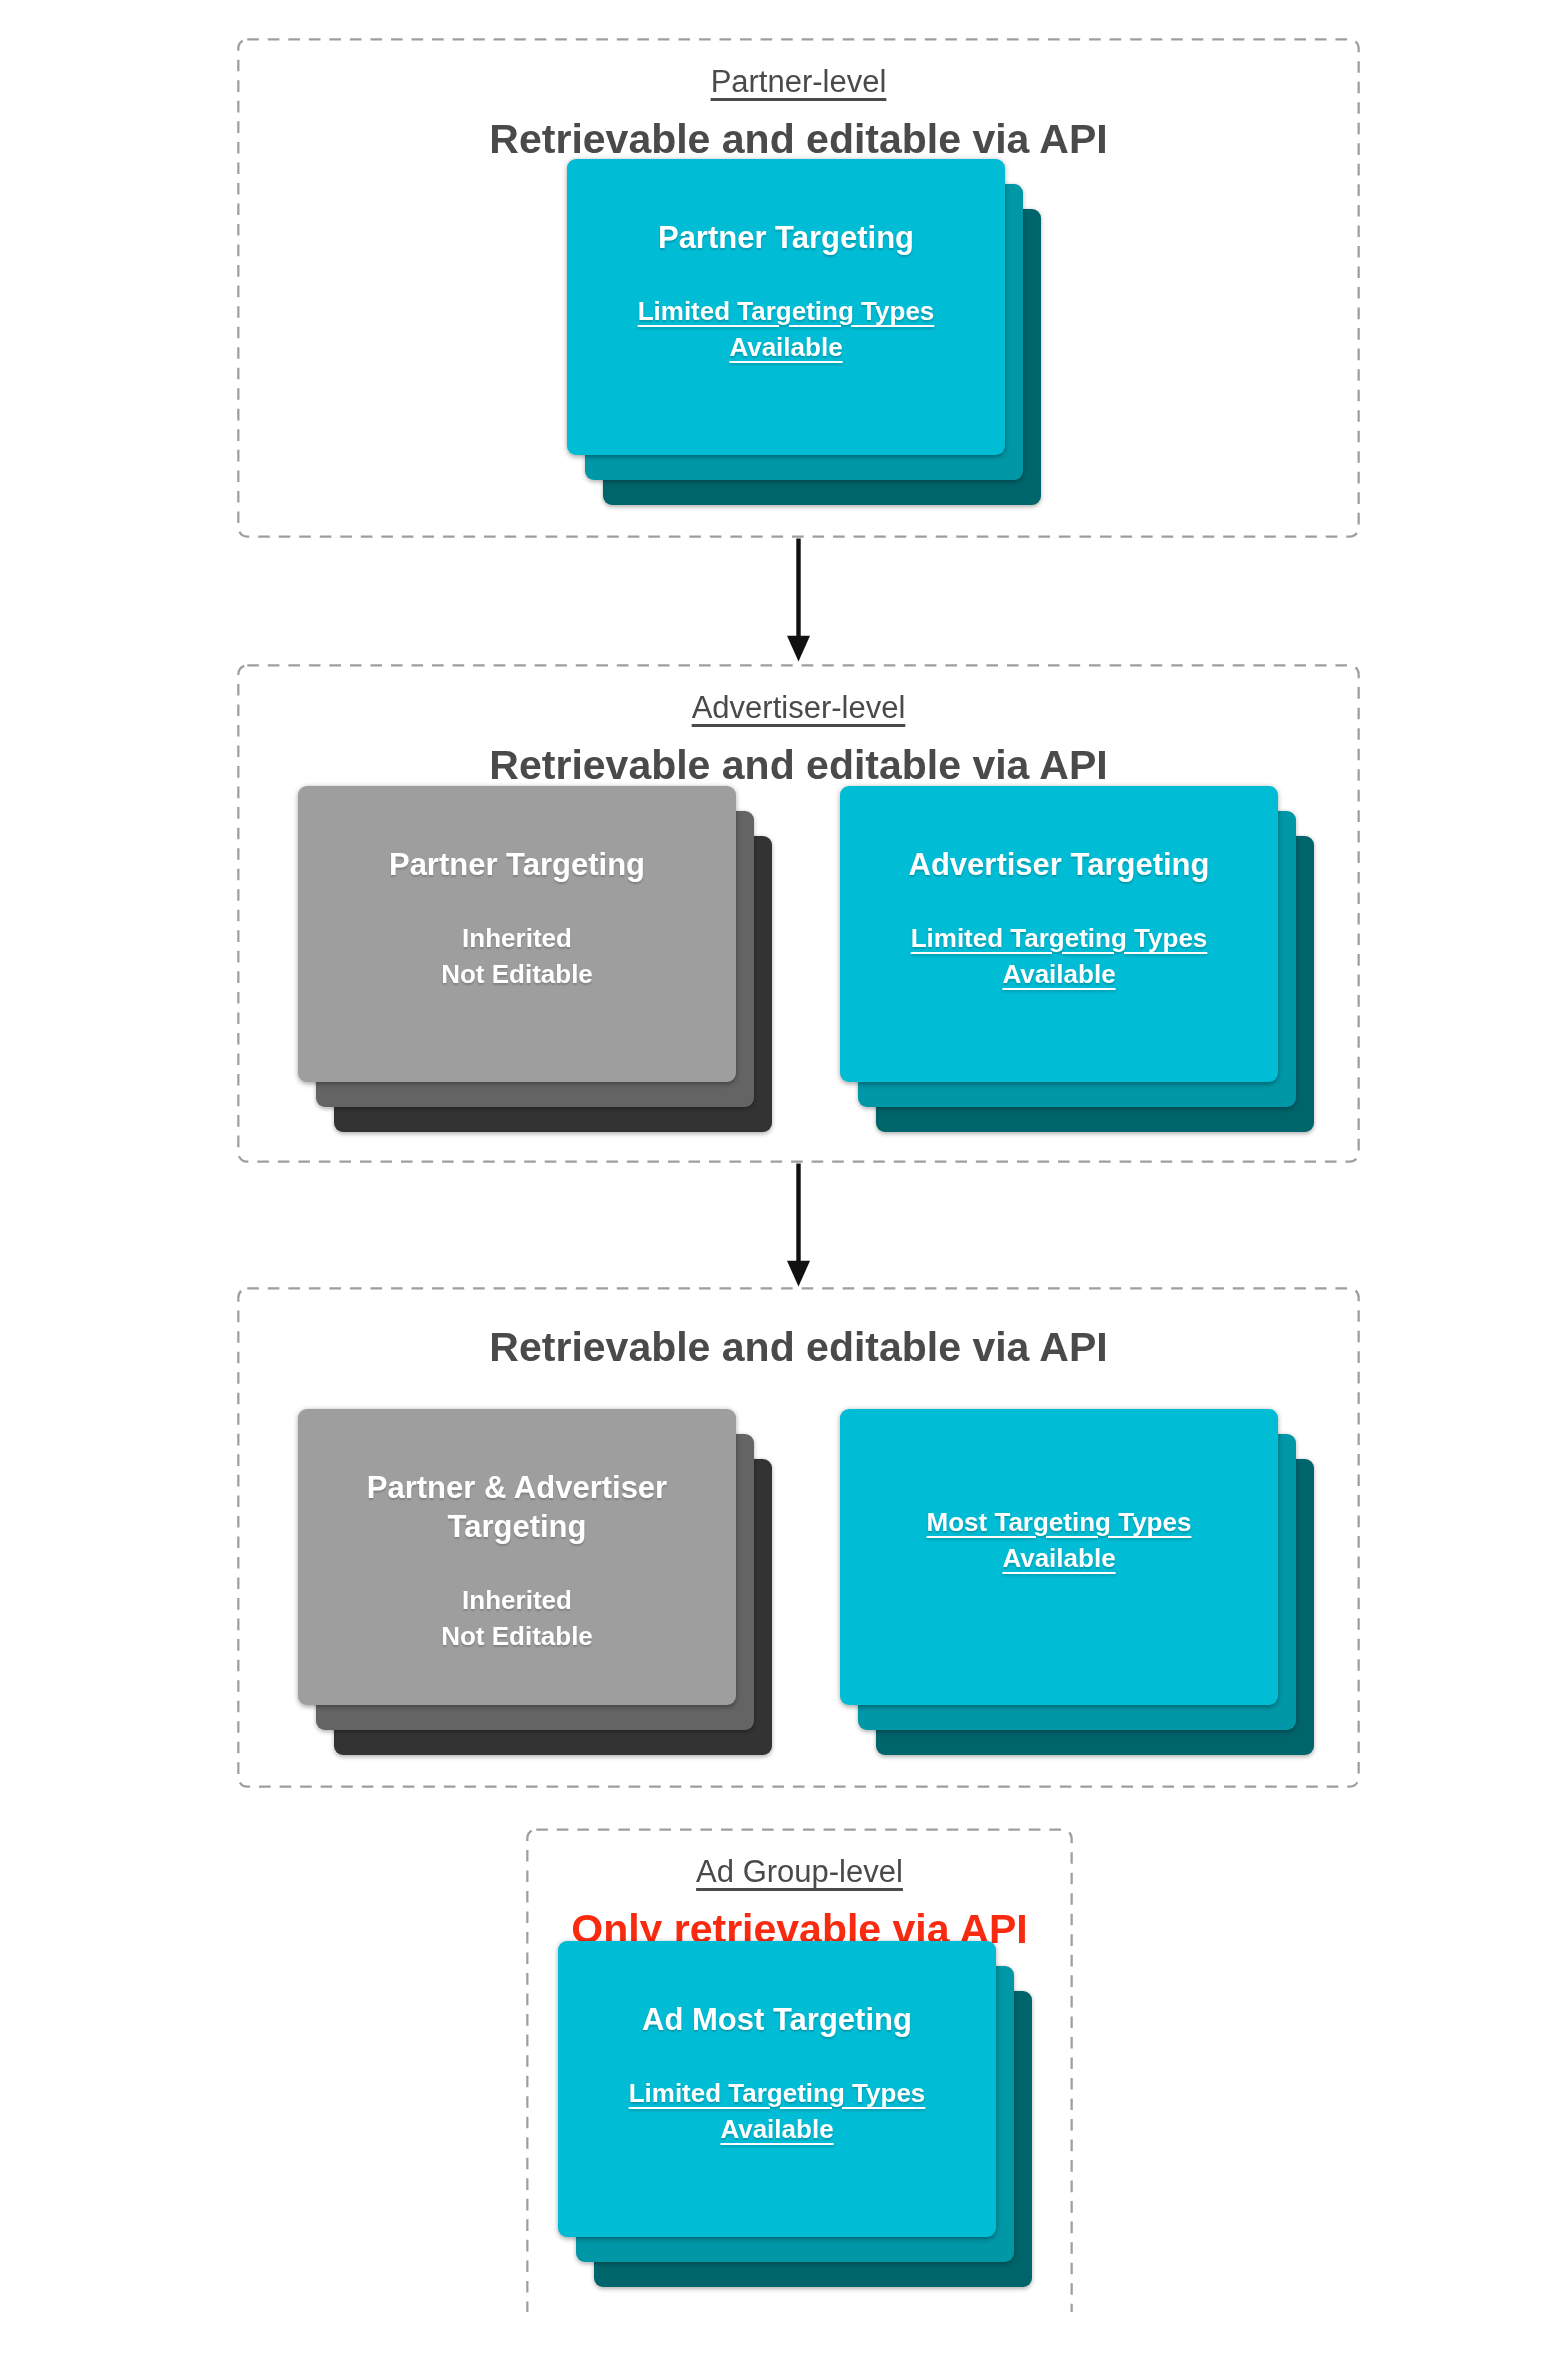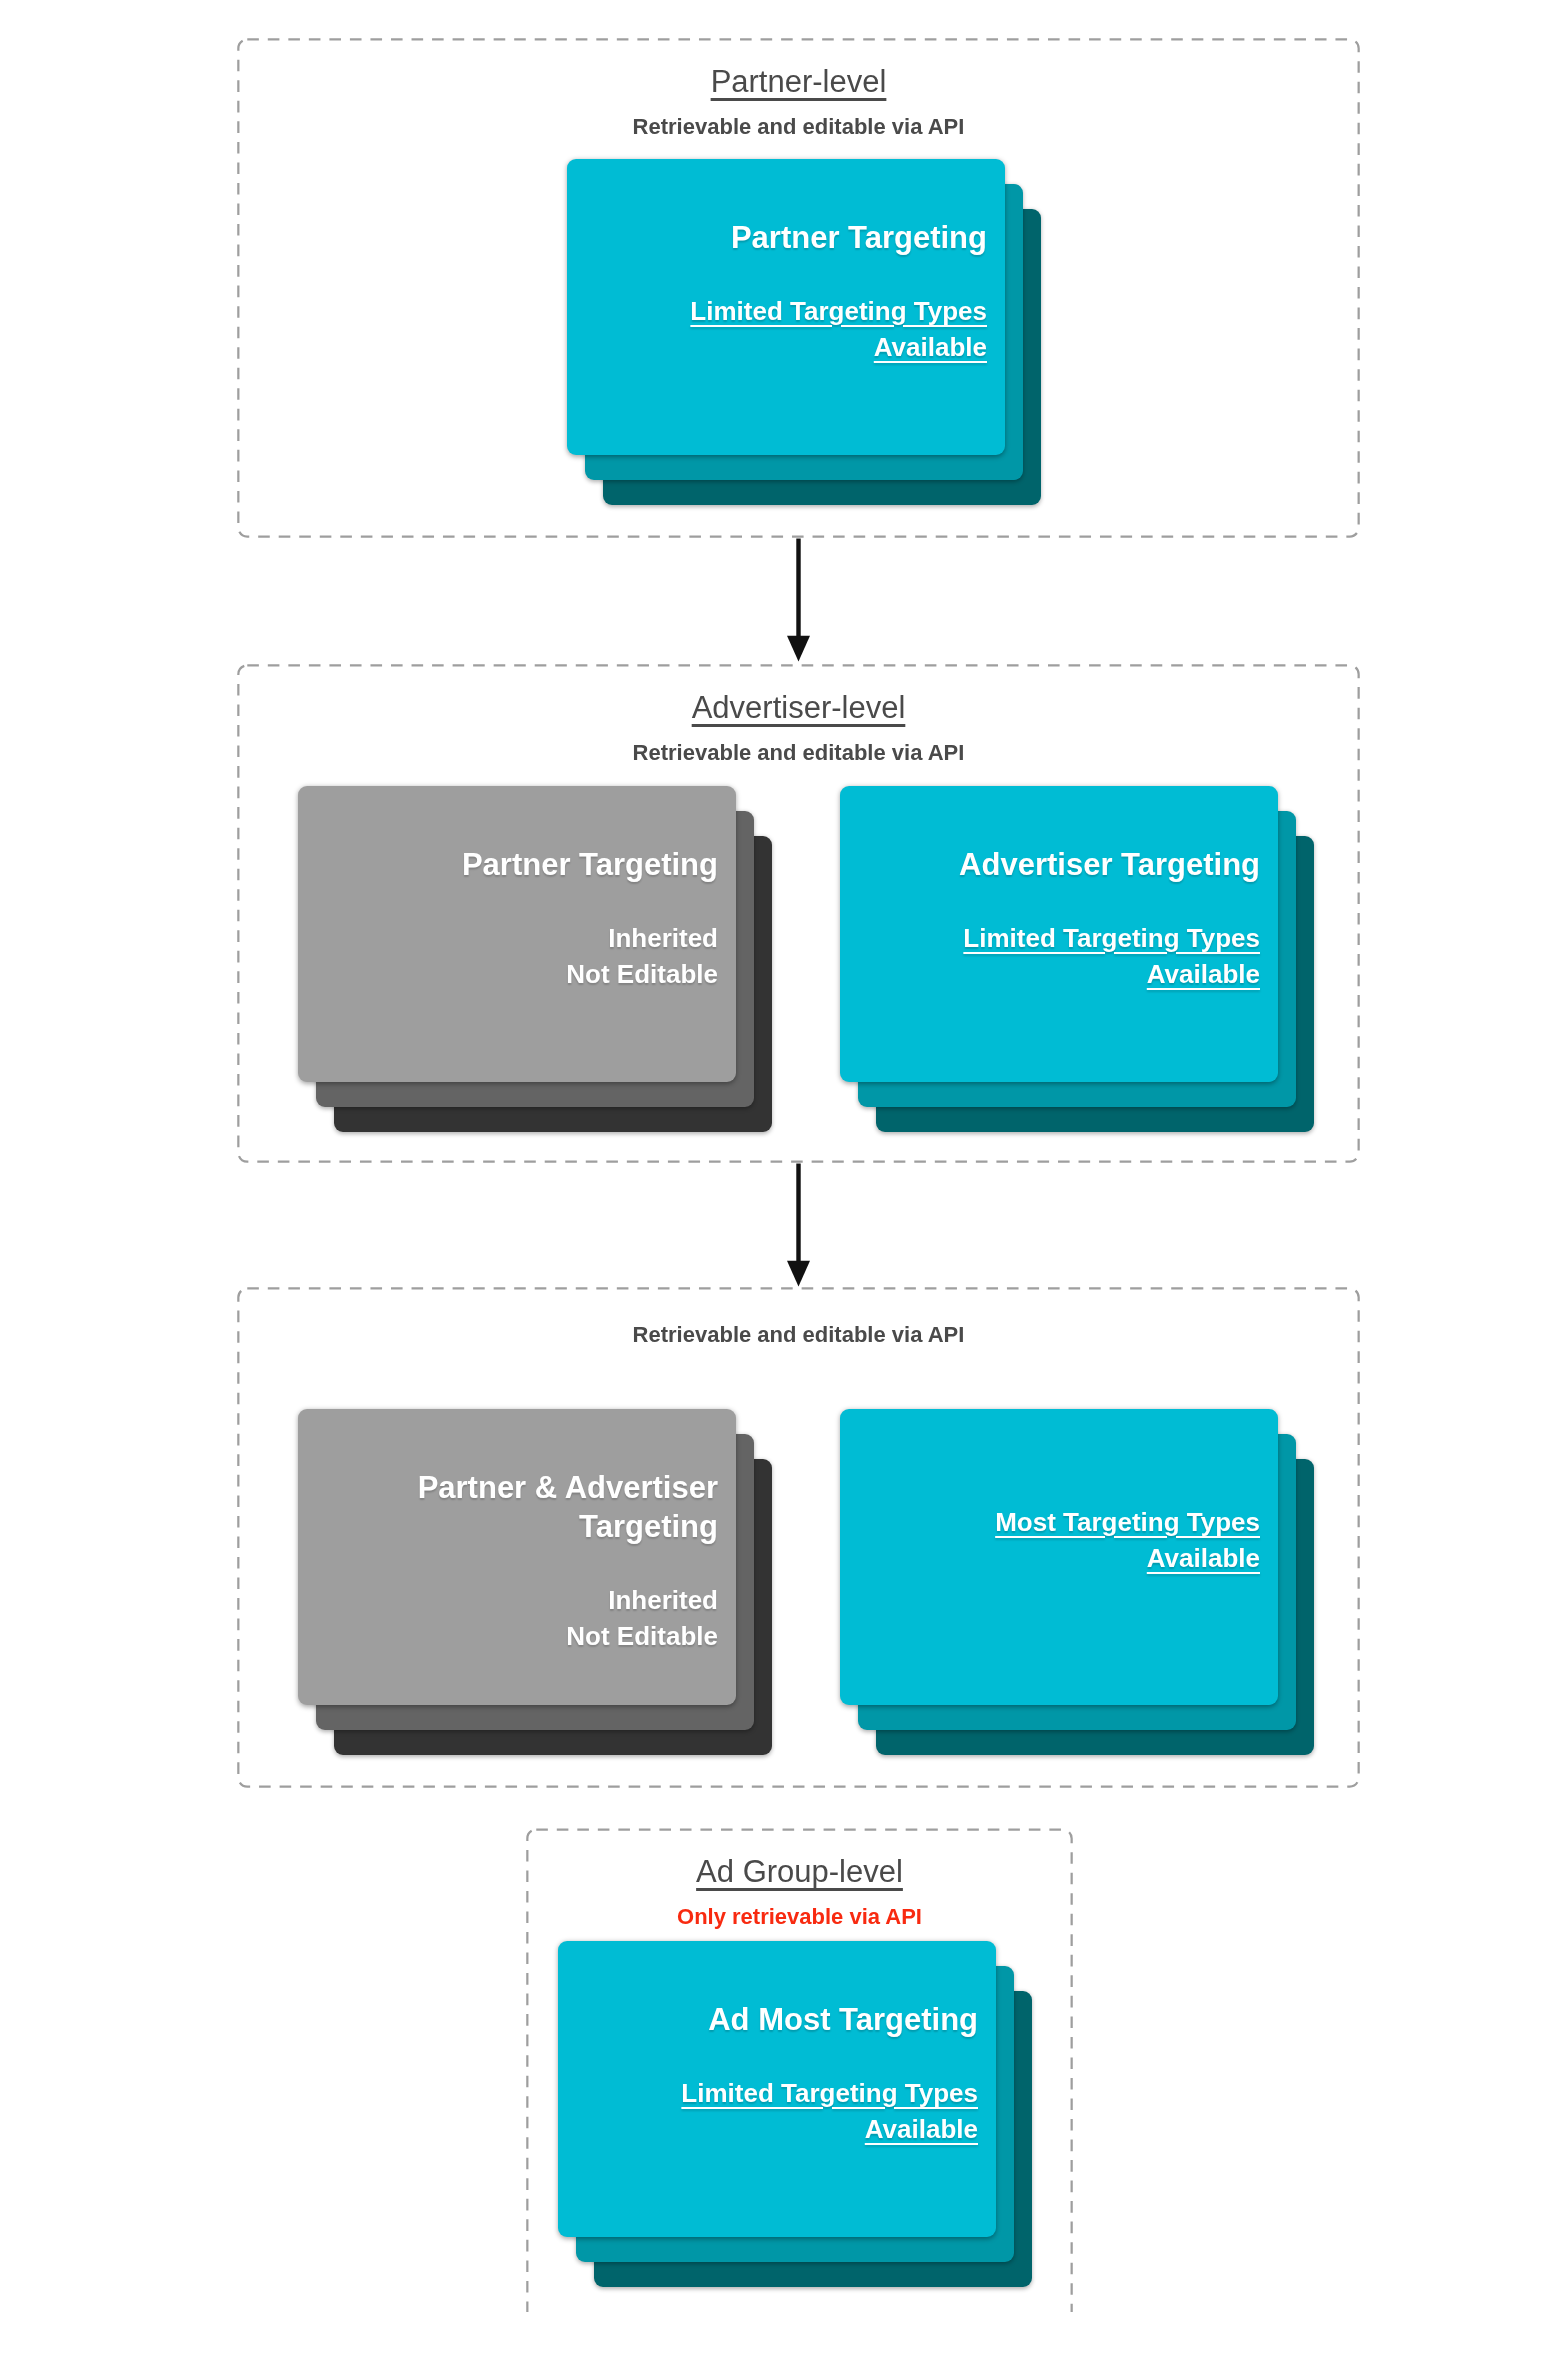--- a/index.html
+++ b/index.html
@@ -12,34 +12,34 @@
   html,body{background:#ffffff;}
   body{font-family:"Liberation Sans", sans-serif;}
   .canvas{position:relative;width:1567px;height:2312px;background:#ffffff;overflow:hidden;}
 
   .level-box{position:absolute;}
   .border-svg{position:absolute;left:0;top:0;pointer-events:none;}
   .border-svg rect{fill:none;stroke:var(--border);stroke-width:2.5;}
 
   .heading{position:relative;text-align:center;padding-top:23px;line-height:41px;color:var(--heading);}
   .heading .line1{font-size:31px;font-weight:400;text-decoration:underline;text-decoration-thickness:2.7px;text-underline-offset:6.3px;}
-  .heading .line2{font-size:22px;font-weight:700;margin-top:4px;}
+  .heading .line2{font-size:41px;font-weight:700;margin-top:17px;}
   .heading .line2.red{color:var(--red);}
 
   .stack{position:absolute;width:438px;height:296px;}
   .layer{position:absolute;width:438px;height:296px;border-radius:9px;box-shadow:0 1.8px 4.5px rgba(0,0,0,0.30);}
   .layer.l2{left:18px;top:25px;}
   .layer.l3{left:36px;top:50px;}
   .stack.teal .layer.l2{background:var(--teal_mid);}
   .stack.teal .layer.l3{background:var(--teal_dark);}
   .stack.gray .layer.l2{background:var(--gray_mid);}
   .stack.gray .layer.l3{background:var(--gray_dark);}
 
   .card{position:absolute;left:0;top:0;width:438px;height:296px;border-radius:9px;
-        box-shadow:0 1.8px 5.4px rgba(0,0,0,0.35);color:var(--card_text);text-align:right;
+        box-shadow:0 1.8px 5.4px rgba(0,0,0,0.35);color:var(--card_text);text-align:center;
         padding:59px 18px 8px 18px;}
   .stack.teal .card{background:var(--teal);}
   .stack.gray .card{background:var(--gray);}
 
   .card-title{font-size:31px;font-weight:700;line-height:39px;text-shadow:0 1.8px 1.8px rgba(0,0,0,0.18);}
   .card-note{font-size:26px;font-weight:700;line-height:36px;margin-top:36px;white-space:pre-line;text-shadow:0 1.8px 1.8px rgba(0,0,0,0.18);}
   .card-note.underlined{text-decoration:underline;text-decoration-thickness:2.2px;text-underline-offset:5.4px;}
 
   .flow-arrow{position:absolute;width:23px;height:124px;}
   .flow-arrow svg{display:block;}

